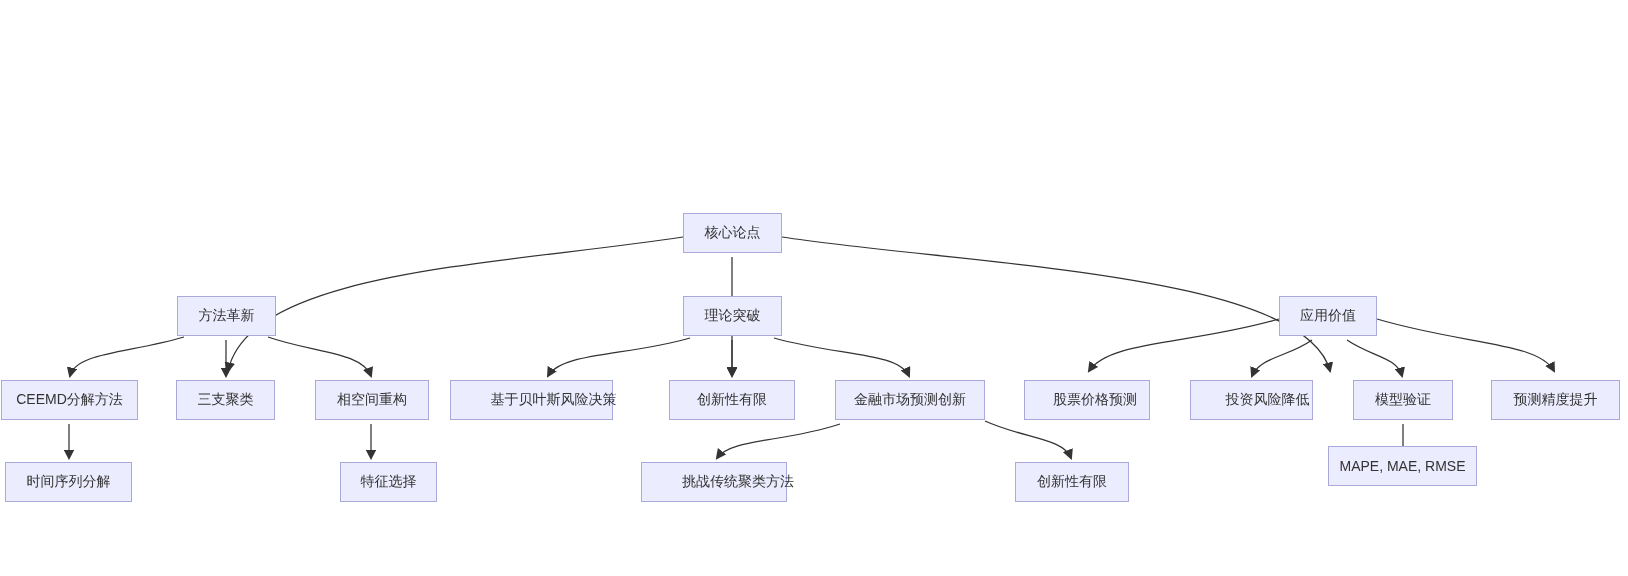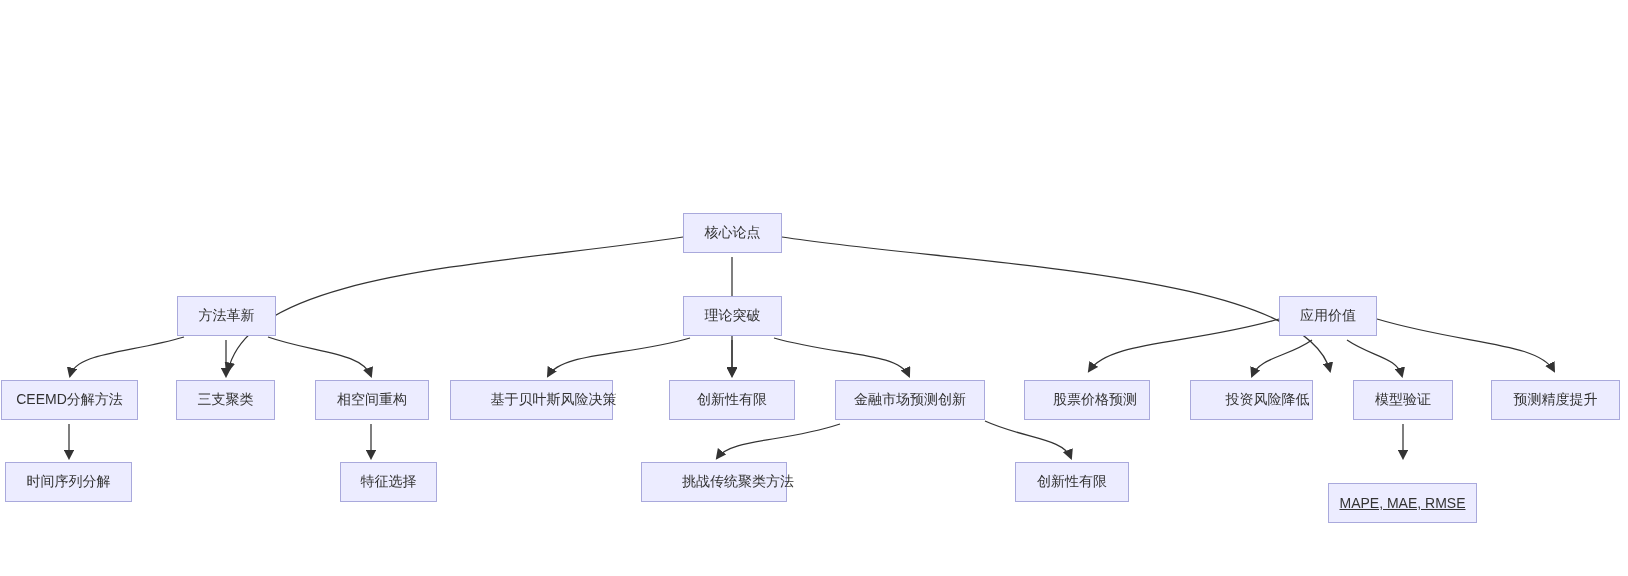--- a/index.html
+++ b/index.html
@@ -47,21 +47,21 @@
   #n-twmodel    { left: 669px;  top: 380px; width: 126px; }
   #n-finance    { left: 835px;  top: 380px; width: 150px; }
   #n-stock      { left: 1024px; top: 380px; width: 126px; padding-left: 16px; }
   #n-risk       { left: 1190px; top: 380px; width: 123px; padding-left: 32px; }
   #n-validate   { left: 1353px; top: 380px; width: 100px; }
   #n-precision  { left: 1491px; top: 380px; width: 129px; }
   #n-timeseries { left: 5px;    top: 462px; width: 127px; }
   #n-feature    { left: 340px;  top: 462px; width: 97px;  }
   #n-challenge  { left: 641px;  top: 462px; width: 146px; padding-left: 48px; }
   #n-limited    { left: 1015px; top: 462px; width: 114px; }
-  #n-metrics    { left: 1328px; top: 483px; width: 149px; text-decoration: underline; }
+  #n-metrics    { left: 1328px; top: 446px; width: 149px; }
 </style>
 </head>
 <body>
 
 <div id="canvas">
 
   <svg id="edge-layer" viewBox="0 0 1628 576" xmlns="http://www.w3.org/2000/svg">
     <defs>
       <marker id="arrow" viewBox="0 0 10 10" refX="8" refY="5" markerWidth="8.5" markerHeight="8.5" orient="auto-start-reverse">
         <path d="M0,0 L10,5 L0,10 Z" fill="#333333"></path>

